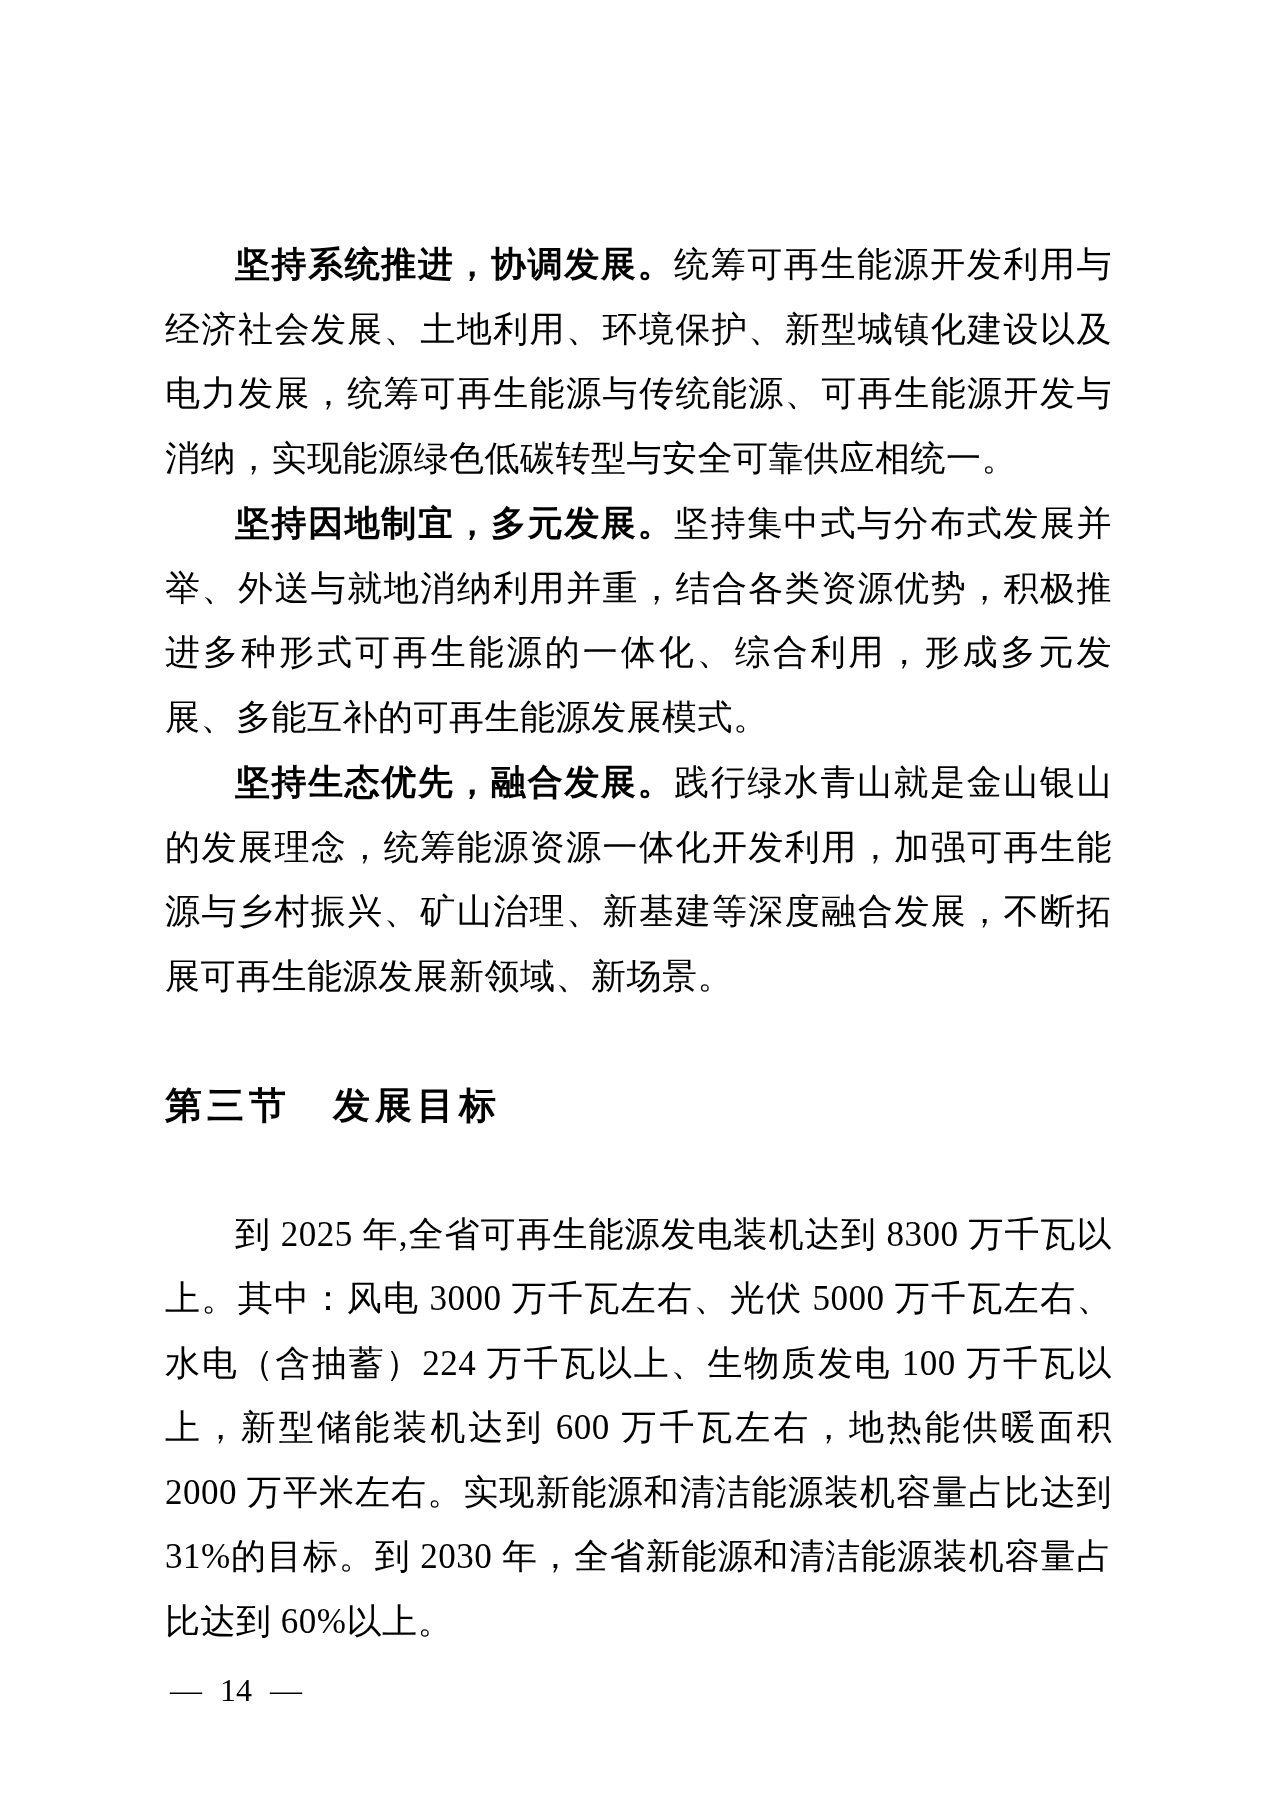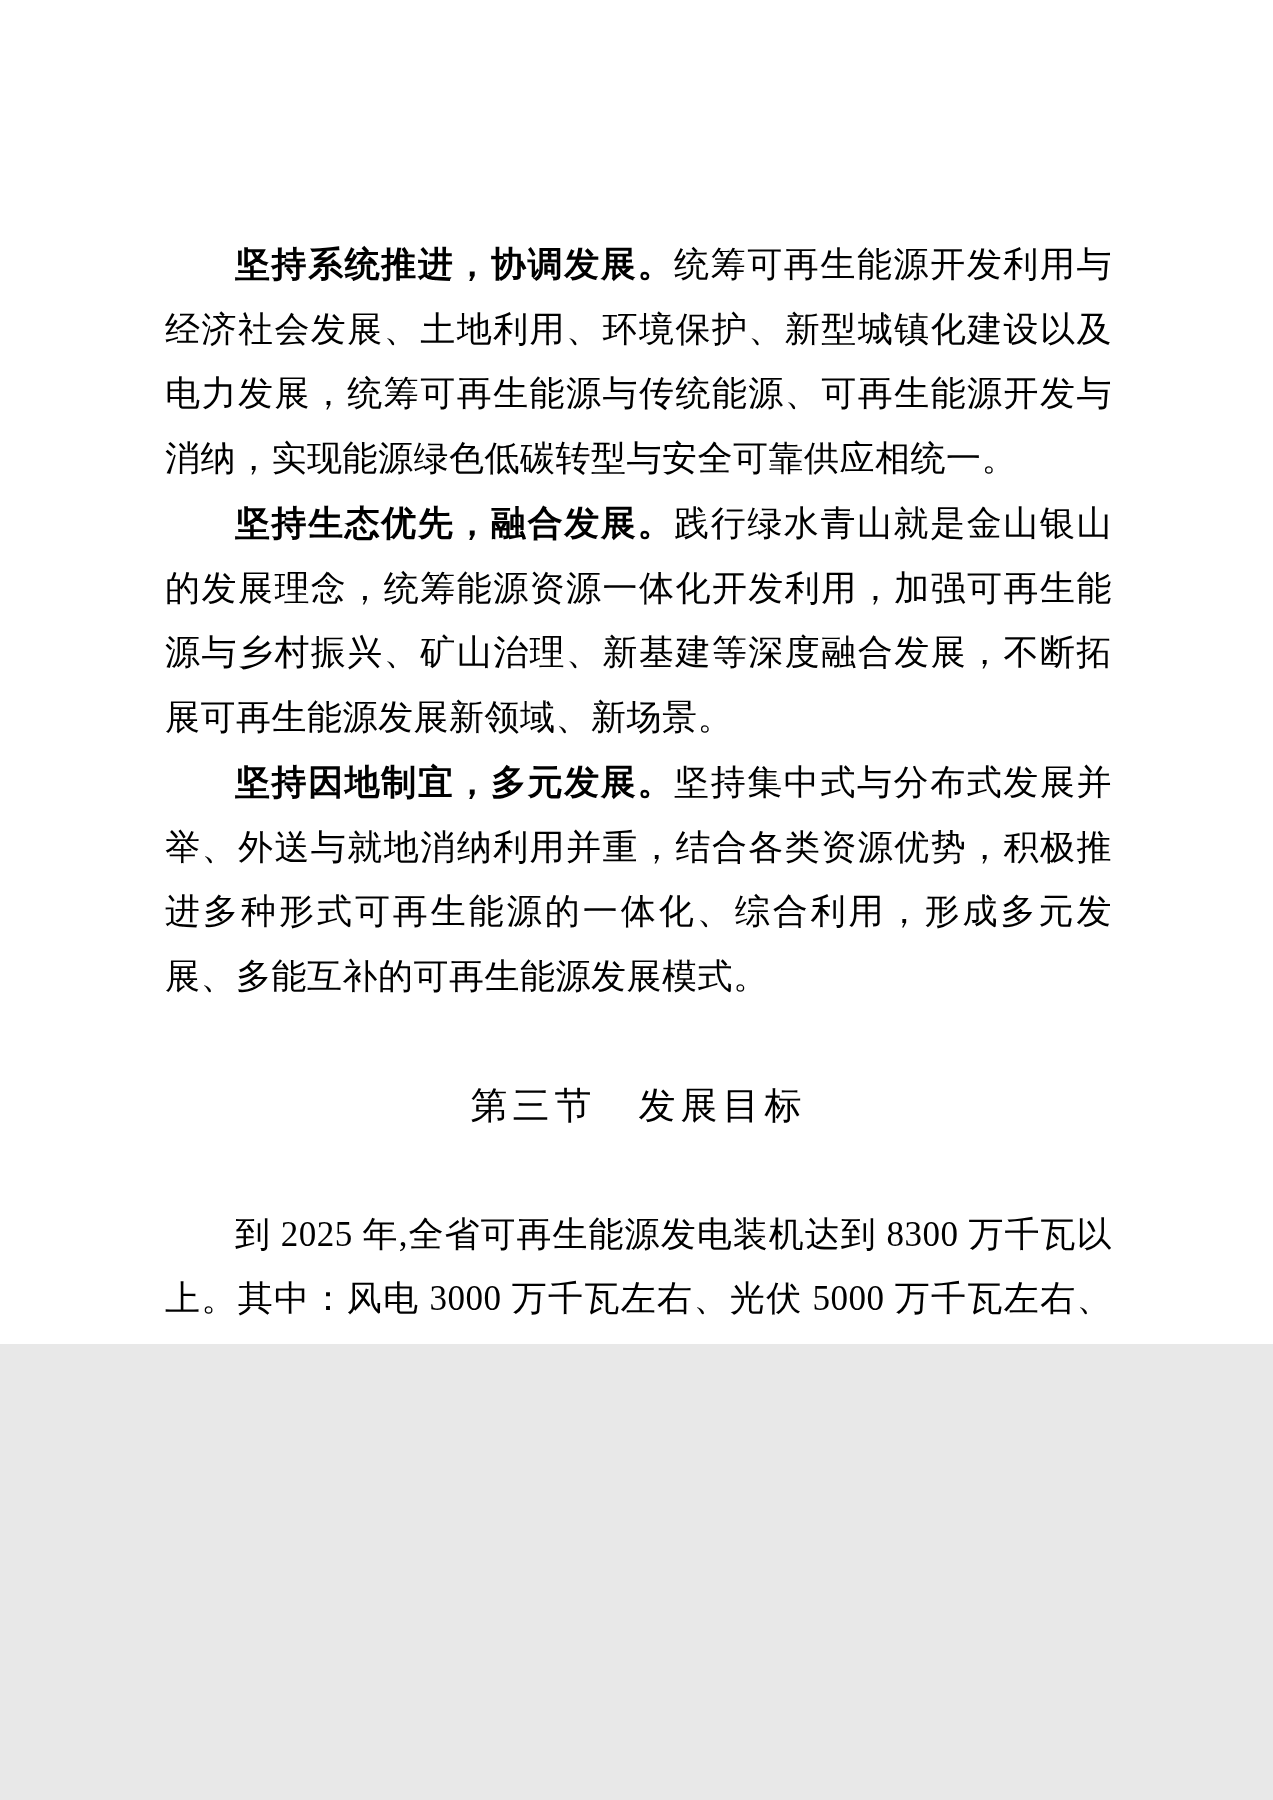--- a/index.html
+++ b/index.html
@@ -1,19 +1,19 @@
 <!DOCTYPE html>
 <html><head>
 <meta charset="utf-8">
 <style>
   html, body { margin: 0; padding: 0; background: #e8e8e8; }
   .page {
     position: relative;
     width: 1273px;
-    height: 1344px;
+    height: 1800px;
     margin: 0 auto;
     background: #ffffff;
     color: #000000;
     font-family: "Liberation Serif", serif;
     overflow: hidden;
   }
   .content {
     position: absolute;
     left: 165px;
     top: 232px;
@@ -28,22 +28,22 @@
     text-indent: 2em;
   }
   .lead {
     font-family: "Liberation Sans", sans-serif;
     font-weight: bold;
   }
   .section-heading {
     margin: 64.5px 0;
     font-size: 37px;
     line-height: 64.5px;
-    font-weight: normal;
-    text-align: center;
+    font-weight: bold;
+    text-align: left;
     text-indent: 0;
     letter-spacing: 5px;
     font-family: "Liberation Serif", serif;
   }
   .footer {
     position: absolute;
     left: 170px;
     top: 1672px;
     font-size: 32px;
     line-height: 36px;
@@ -52,23 +52,23 @@
   }
 </style>
 </head>
 <body>
 
 <div class="page">
   <div class="content">
 
     <p class="body-para"><b class="lead">坚持系统推进，协调发展。</b><span>统筹可再生能源开发利用与经济社会发展、土地利用、环境保护、新型城镇化建设以及电力发展，统筹可再生能源与传统能源、可再生能源开发与消纳，实现能源绿色低碳转型与安全可靠供应相统一。</span></p>
 
+    <p class="body-para"><b class="lead">坚持因地制宜，多元发展。</b><span>坚持集中式与分布式发展并举、外送与就地消纳利用并重，结合各类资源优势，积极推进多种形式可再生能源的一体化、综合利用，形成多元发展、多能互补的可再生能源发展模式。</span></p>
+
     <p class="body-para"><b class="lead">坚持生态优先，融合发展。</b><span>践行绿水青山就是金山银山的发展理念，统筹能源资源一体化开发利用，加强可再生能源与乡村振兴、矿山治理、新基建等深度融合发展，不断拓展可再生能源发展新领域、新场景。</span></p>
-
-    <p class="body-para"><b class="lead">坚持因地制宜，多元发展。</b><span>坚持集中式与分布式发展并举、外送与就地消纳利用并重，结合各类资源优势，积极推进多种形式可再生能源的一体化、综合利用，形成多元发展、多能互补的可再生能源发展模式。</span></p>
 
     <h2 class="section-heading">第三节　发展目标</h2>
 
     <p class="body-para">到 2025 年,全省可再生能源发电装机达到 8300 万千瓦以上。其中：风电 3000 万千瓦左右、光伏 5000 万千瓦左右、水电（含抽蓄）224 万千瓦以上、生物质发电 100 万千瓦以上，新型储能装机达到 600 万千瓦左右，地热能供暖面积 2000 万平米左右。实现新能源和清洁能源装机容量占比达到 31%的目标。到 2030 年，全省新能源和清洁能源装机容量占比达到 60%以上。</p>
 
   </div>
 
   <div class="footer">— 14 —</div>
 </div>
 

